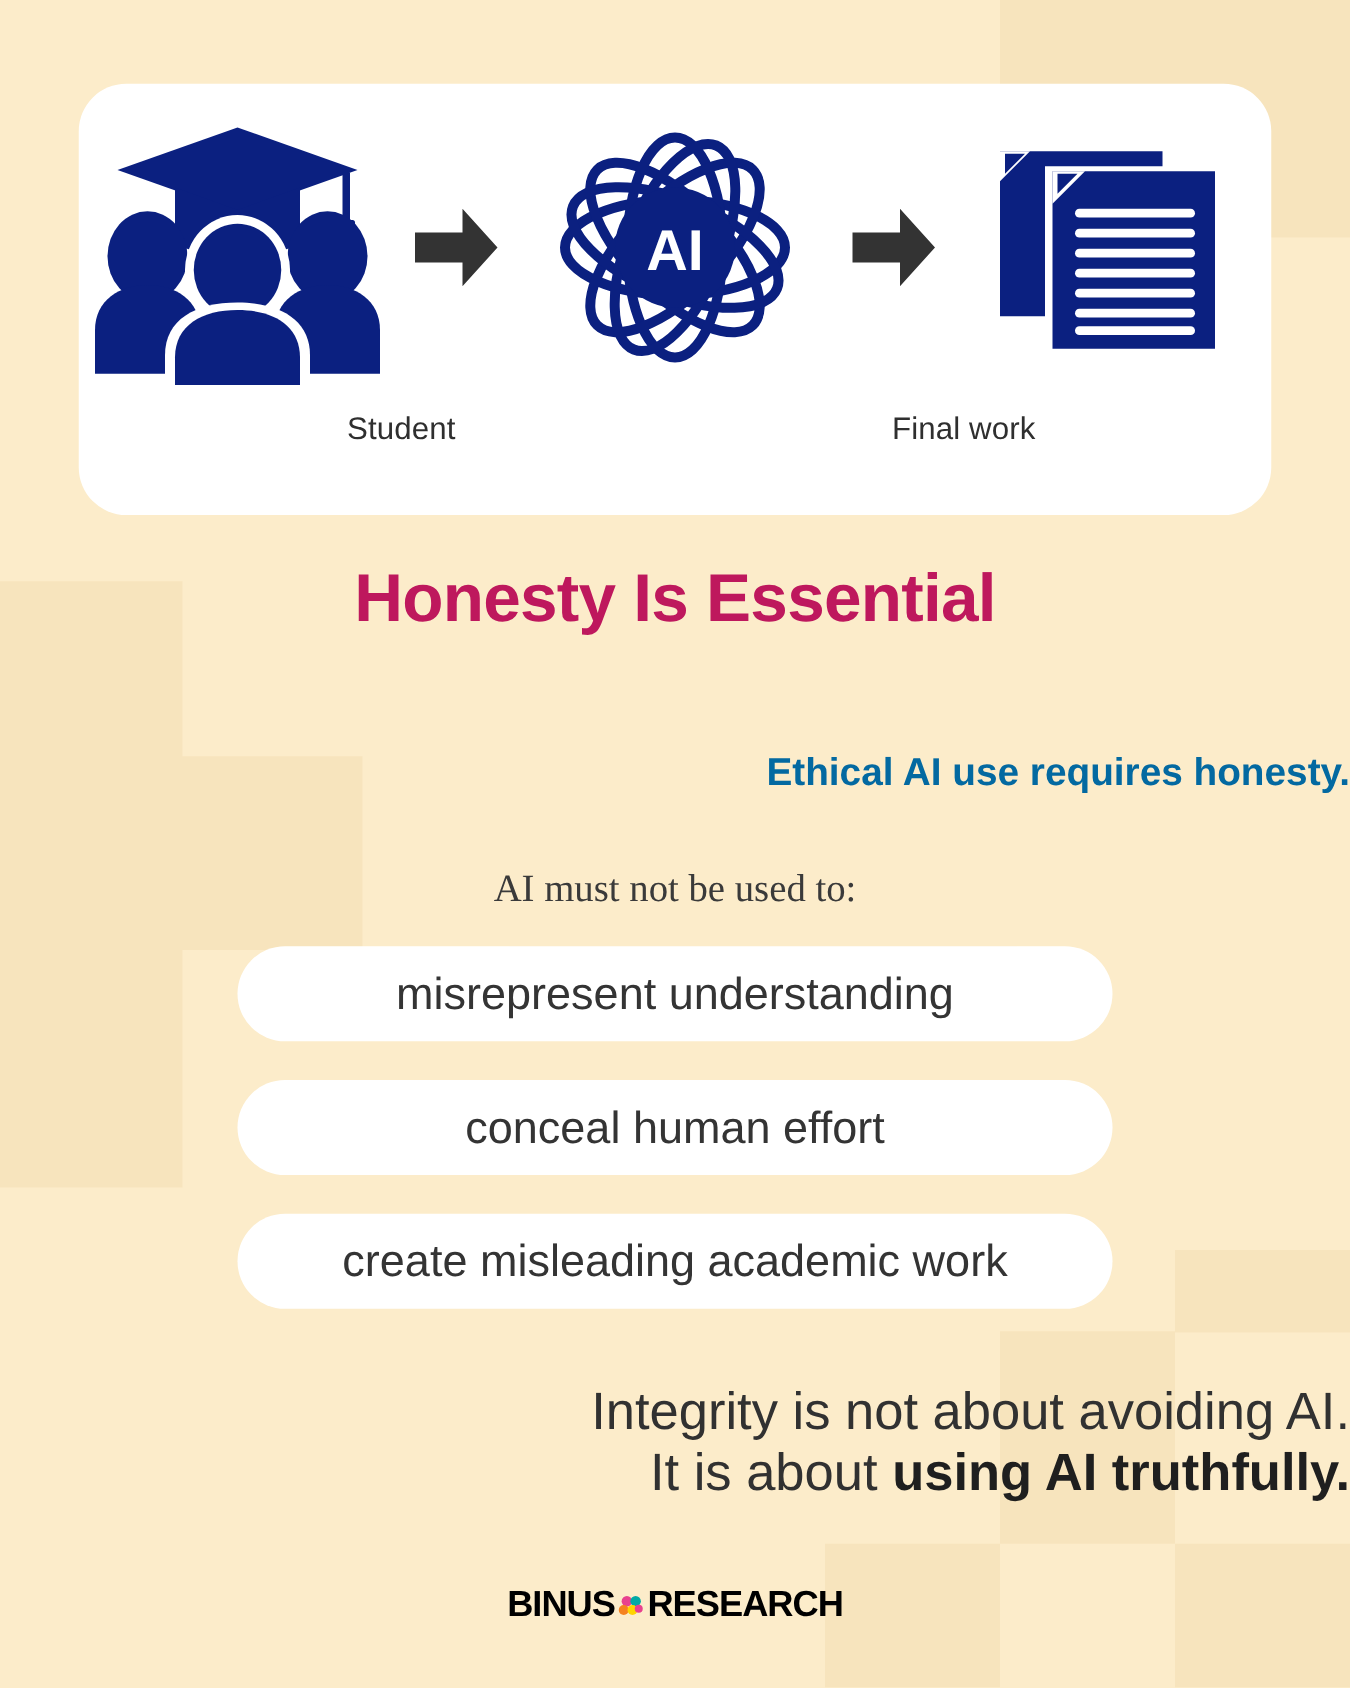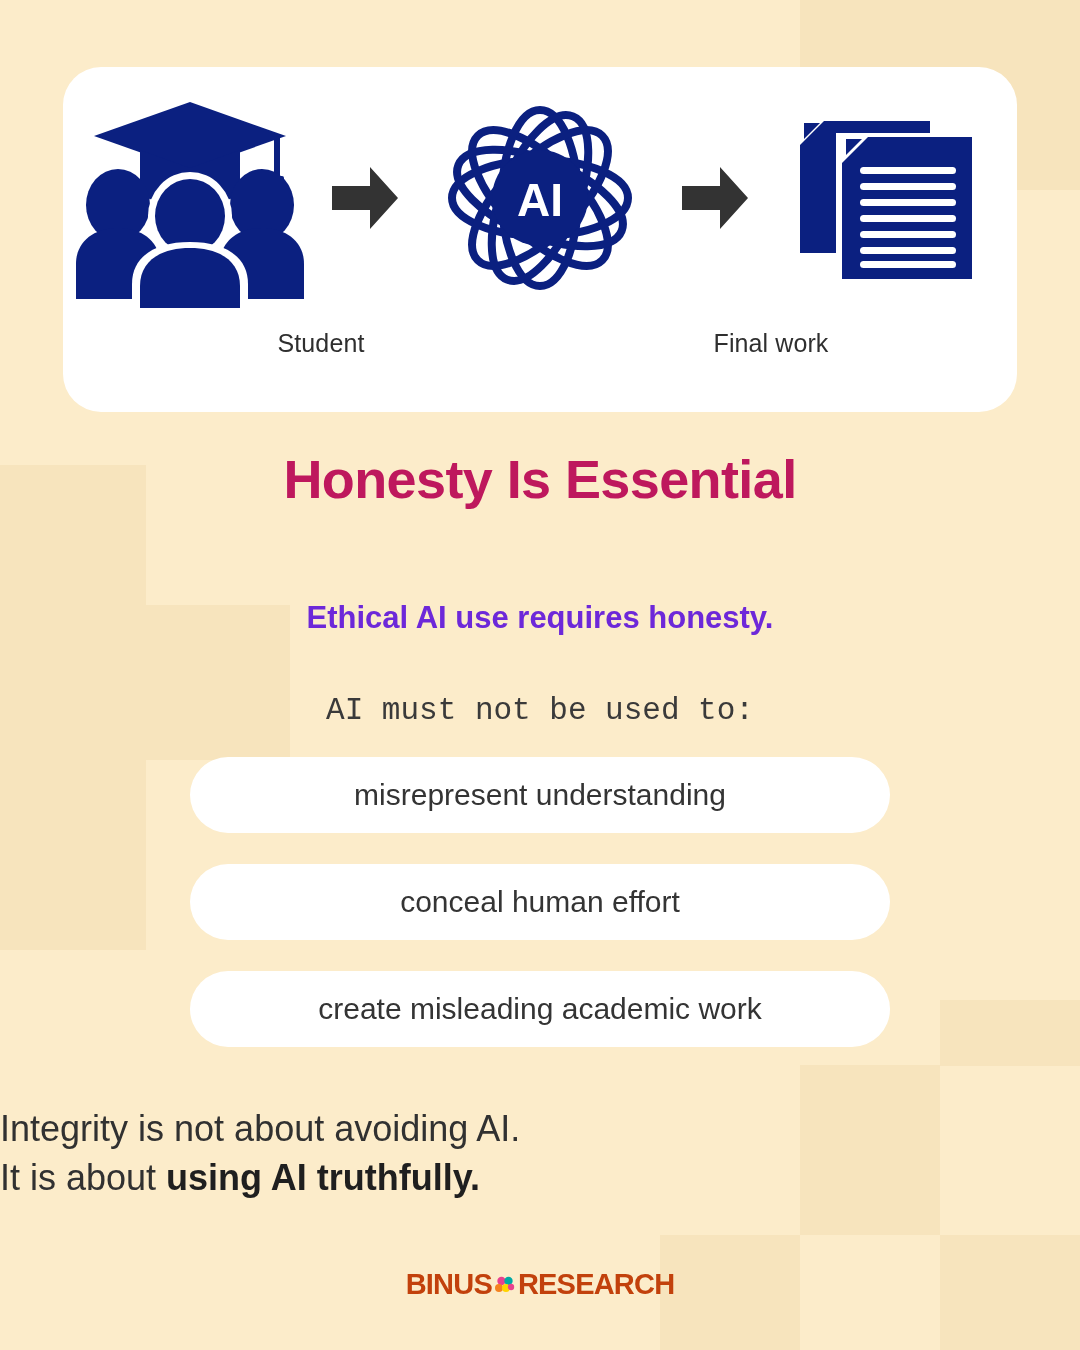--- a/index.html
+++ b/index.html
@@ -103,86 +103,86 @@
     letter-spacing: -0.6px;
     font-family: "Liberation Sans", sans-serif;
   }
 
   
   .lede {
     position: absolute;
     left: 0;
     right: 0;
     top: 600px;
-    text-align: center;
+    text-align: right;
     font-size: 31px;
     font-weight: bold;
-    color: #6d28d9;
+    color: #0369a1;
     font-family: "Liberation Sans", sans-serif;
   }
   .sub-lede {
     position: absolute;
     left: 0;
     right: 0;
     top: 693px;
     text-align: center;
     font-size: 31px;
     color: #3a3a3a;
-    font-family: Liberation Mono, monospace;
+    font-family: Liberation Serif, serif;
   }
 
   
   .pill-list {
     position: absolute;
     left: 190px;
     top: 757px;
     width: 700px;
   }
   .pill {
     height: 76px;
     background: #ffffff;
     border-radius: 38px;
     display: flex;
     align-items: center;
     justify-content: center;
     margin-bottom: 31px;
-    font-size: 30px;
+    font-size: 36px;
     color: #343434;
     font-family: "Liberation Sans", sans-serif;
   }
 
   
   .closing {
     position: absolute;
     left: 0;
     right: 0;
     top: 1104px;
-    text-align: left;
-    font-size: 36px;
+    text-align: right;
+    font-size: 42px;
     line-height: 49px;
     color: #313131;
     font-family: "Liberation Sans", sans-serif;
   }
   .closing b { font-weight: bold; color: #1f1f1f; }
 
   
   .logo {
     position: absolute;
     left: 0;
     right: 0;
     top: 1268px;
     display: flex;
     align-items: center;
     justify-content: center;
     gap: 1px;
   }
   .logo-word {
     font-size: 29px;
     font-weight: bold;
-    color: #c2410c;
+    color: #000000;
     letter-spacing: -0.8px;
     font-family: "Liberation Sans", sans-serif;
   }
   .logo-mark {
     position: relative;
     width: 22px;
     height: 22px;
     margin: 0 1px;
   }
 </style>

